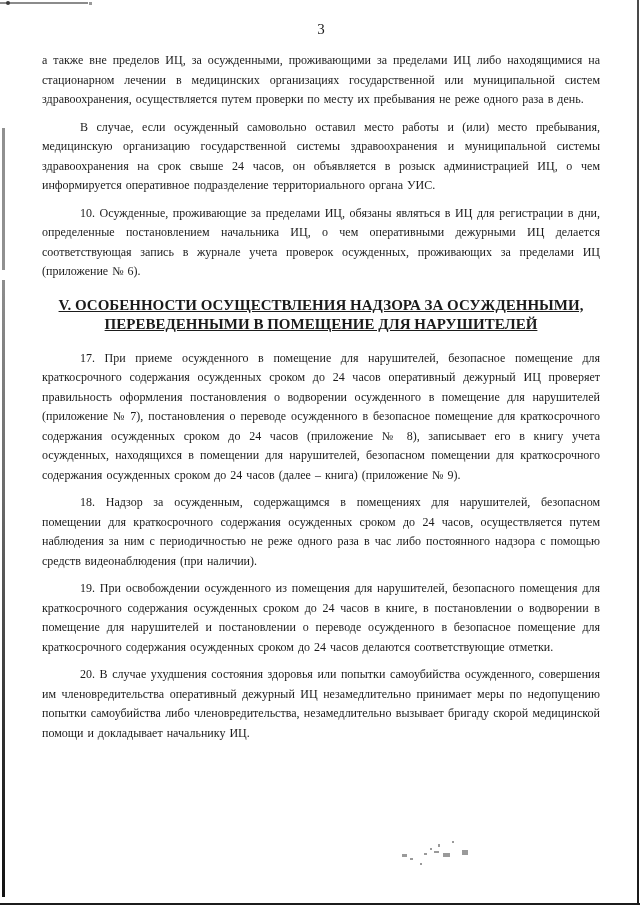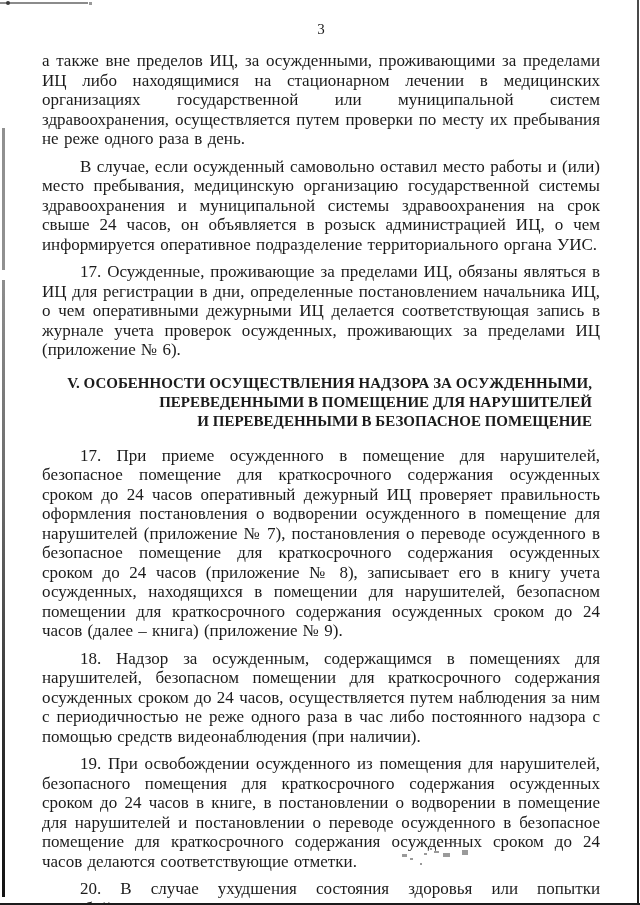--- a/index.html
+++ b/index.html
@@ -19,34 +19,35 @@
     position: absolute;
     left: 42px; right: 40px; top: 20px;
   }
   .page-number {
     text-align: center;
     font-size: 15px;
     line-height: 18px;
     margin-bottom: 13px;
   }
   .para {
-    font-size: 17px;
+    font-size: 12px;
     line-height: 19.5px;
     text-align: justify;
     text-justify: inter-word;
     margin: 0;
     word-spacing: 1px;
   }
   .para.indent { text-indent: 38px; margin-top: 8px; }
   .section-heading {
-    text-align: right;
+    text-align: center;
     font-weight: bold;
     font-size: 15px;
     line-height: 19px;
     margin: 14px 8px 15px 8px;
+    text-decoration: underline;
   }
   
   .artifact { position: absolute; }
   .top-left-line {
     left: 0; top: 2px; width: 88px; height: 2px;
     background: #8b8b8b;
   }
   .top-left-dot {
     left: 6px; top: 1px; width: 4px; height: 4px;
     background: #3a3a3a; border-radius: 50%;
@@ -104,26 +105,25 @@
   </svg>
 
   <div class="text-block">
 
     <div class="page-number">3</div>
 
     <p class="para">а также вне пределов ИЦ, за осужденными, проживающими за пределами ИЦ либо находящимися на стационарном лечении в медицинских организациях государственной или муниципальной систем здравоохранения, осуществляется путем проверки по месту их пребывания не реже одного раза в день.</p>
 
     <p class="para indent">В случае, если осужденный самовольно оставил место работы и (или) место пребывания, медицинскую организацию государственной системы здравоохранения и муниципальной системы здравоохранения на срок свыше 24 часов, он объявляется в розыск администрацией ИЦ, о чем информируется оперативное подразделение территориального органа УИС.</p>
 
-    <p class="para indent">17. Осужденные, проживающие за пределами ИЦ, обязаны являться в ИЦ для регистрации в дни, определенные постановлением начальника ИЦ, о чем оперативными дежурными ИЦ делается соответствующая запись в журнале учета проверок осужденных, проживающих за пределами ИЦ (приложение № 6).</p>
+    <p class="para indent">10. Осужденные, проживающие за пределами ИЦ, обязаны являться в ИЦ для регистрации в дни, определенные постановлением начальника ИЦ, о чем оперативными дежурными ИЦ делается соответствующая запись в журнале учета проверок осужденных, проживающих за пределами ИЦ (приложение № 6).</p>
 
     <div class="section-heading">
       <div>V. ОСОБЕННОСТИ ОСУЩЕСТВЛЕНИЯ НАДЗОРА ЗА ОСУЖДЕННЫМИ,</div>
       <div>ПЕРЕВЕДЕННЫМИ В ПОМЕЩЕНИЕ ДЛЯ НАРУШИТЕЛЕЙ</div>
-      <div>И ПЕРЕВЕДЕННЫМИ В БЕЗОПАСНОЕ ПОМЕЩЕНИЕ</div>
     </div>
 
     <p class="para indent">17. При приеме осужденного в помещение для нарушителей, безопасное помещение для краткосрочного содержания осужденных сроком до 24 часов оперативный дежурный ИЦ проверяет правильность оформления постановления о водворении осужденного в помещение для нарушителей (приложение № 7), постановления о переводе осужденного в безопасное помещение для краткосрочного содержания осужденных сроком до 24 часов (приложение № 8), записывает его в книгу учета осужденных, находящихся в помещении для нарушителей, безопасном помещении для краткосрочного содержания осужденных сроком до 24 часов (далее – книга) (приложение № 9).</p>
 
     <p class="para indent">18. Надзор за осужденным, содержащимся в помещениях для нарушителей, безопасном помещении для краткосрочного содержания осужденных сроком до 24 часов, осуществляется путем наблюдения за ним с периодичностью не реже одного раза в час либо постоянного надзора с помощью средств видеонаблюдения (при наличии).</p>
 
     <p class="para indent">19. При освобождении осужденного из помещения для нарушителей, безопасного помещения для краткосрочного содержания осужденных сроком до 24 часов в книге, в постановлении о водворении в помещение для нарушителей и постановлении о переводе осужденного в безопасное помещение для краткосрочного содержания осужденных сроком до 24 часов делаются соответствующие отметки.</p>
 
     <p class="para indent">20. В случае ухудшения состояния здоровья или попытки самоубийства осужденного, совершения им членовредительства оперативный дежурный ИЦ незамедлительно принимает меры по недопущению попытки самоубийства либо членовредительства, незамедлительно вызывает бригаду скорой медицинской помощи и докладывает начальнику ИЦ.</p>
 

